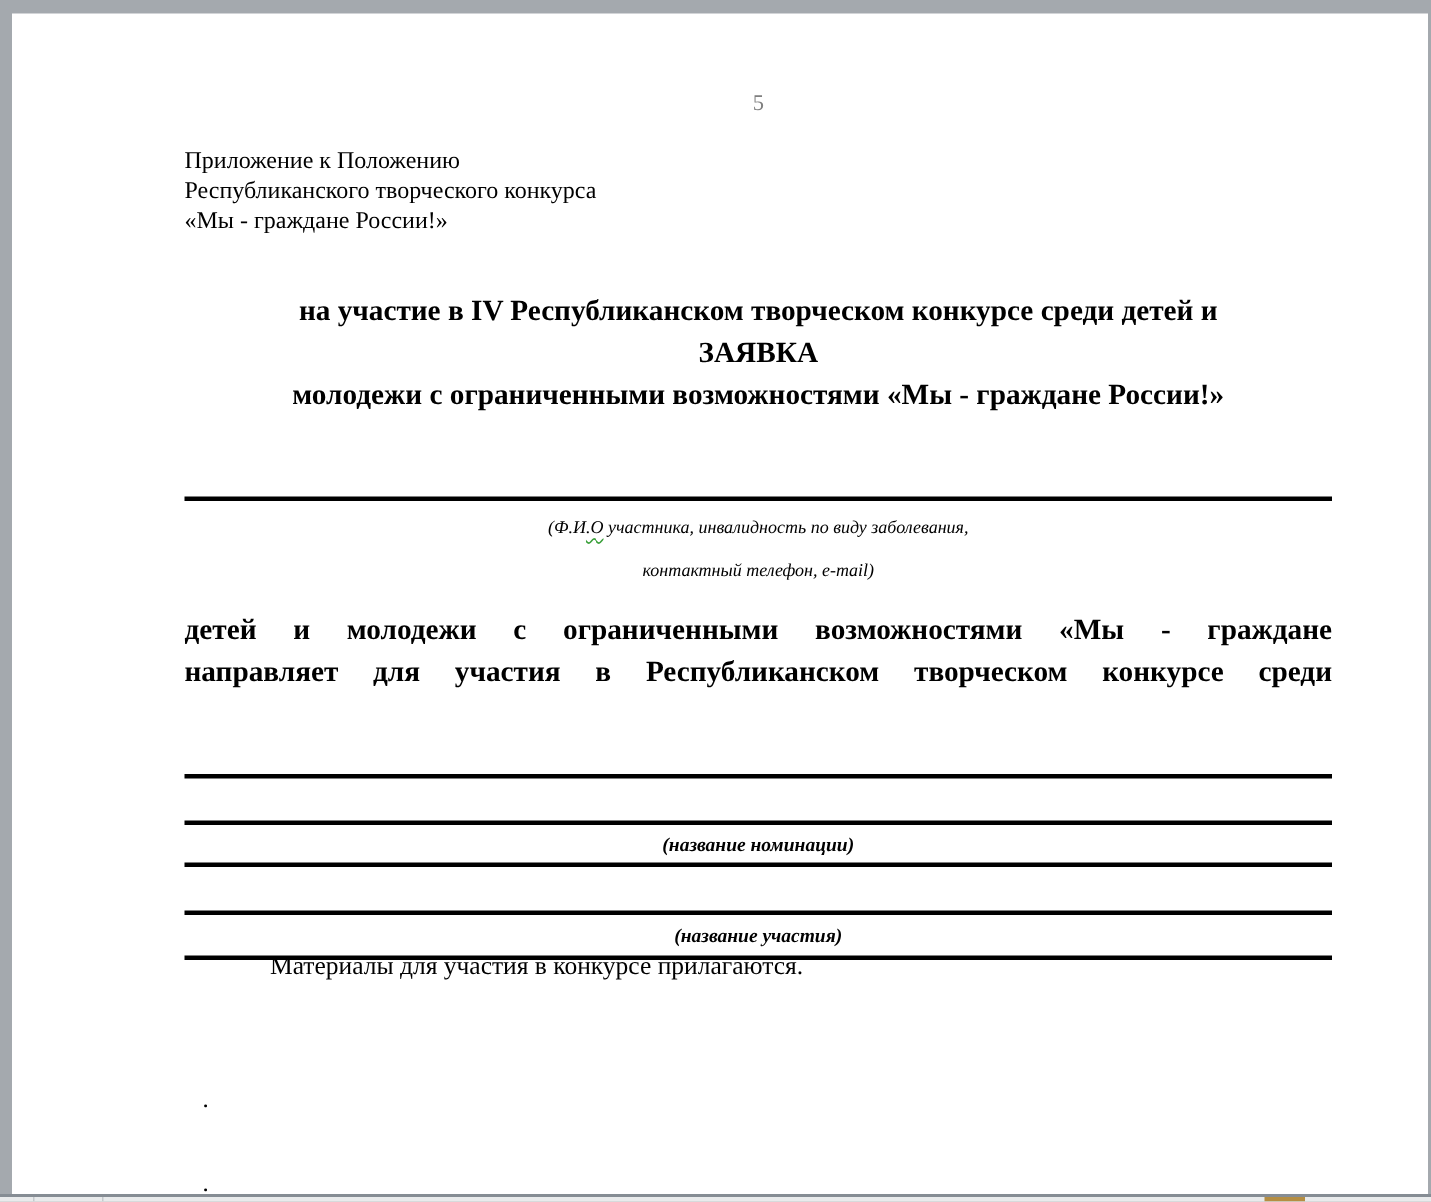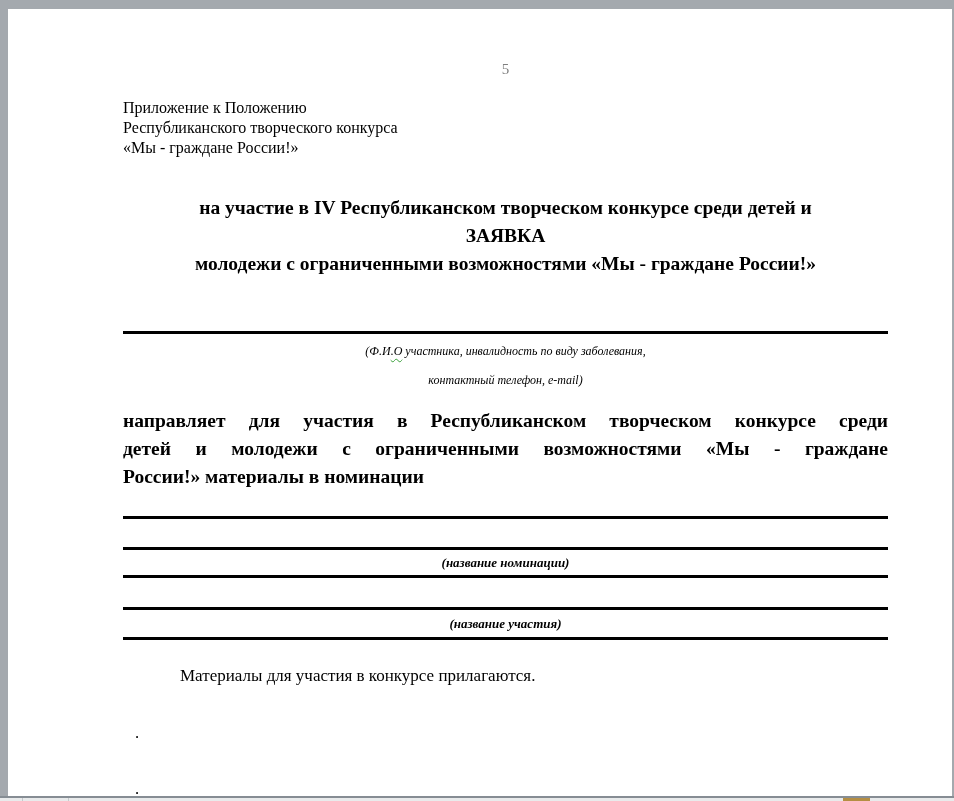--- a/index.html
+++ b/index.html
@@ -57,21 +57,21 @@
   }
   .fill{text-align:justify;text-align-last:justify;}
   .caption{
     left:115px;width:765px;
     text-align:center;
     font-weight:bold;font-style:italic;
     font-size:13px;line-height:25px;
   }
   .cap1{top:541px}.cap2{top:602px}
   .closing{
-    left:115px;top:656px;width:765px;
+    left:115px;top:624px;width:765px;
     font-size:17px;line-height:22px;
     padding-left:57px;box-sizing:border-box;
   }
   .dot{
     left:127px;width:20px;
     font-size:16.5px;line-height:20px;
   }
   .d1{top:714px}.d2{top:770px}
   .bottom-line{
     left:0;top:796px;width:954px;height:2px;
@@ -109,23 +109,22 @@
     </div>
 
     <div class="abs rule r1"></div>
 
     <div class="abs hint">
       <div><span>(Ф.И</span><span class="wavy">.О</span><span> участника, инвалидность по виду заболевания,</span></div>
       <div>контактный телефон, e-mail)</div>
     </div>
 
     <div class="abs bodypara">
+      <div class="fill">детей и молодежи с ограниченными возможностями «Мы - граждане</div>
       <div class="fill">направляет для участия в Республиканском творческом конкурсе среди</div>
-      <div class="fill">детей и молодежи с ограниченными возможностями «Мы - граждане</div>
-      <div>России!» материалы в номинации</div>
     </div>
 
     <div class="abs rule r2"></div>
     <div class="abs rule r3"></div>
 
     <div class="abs caption cap1">(название номинации)</div>
 
     <div class="abs rule r4"></div>
     <div class="abs rule r5"></div>
 

